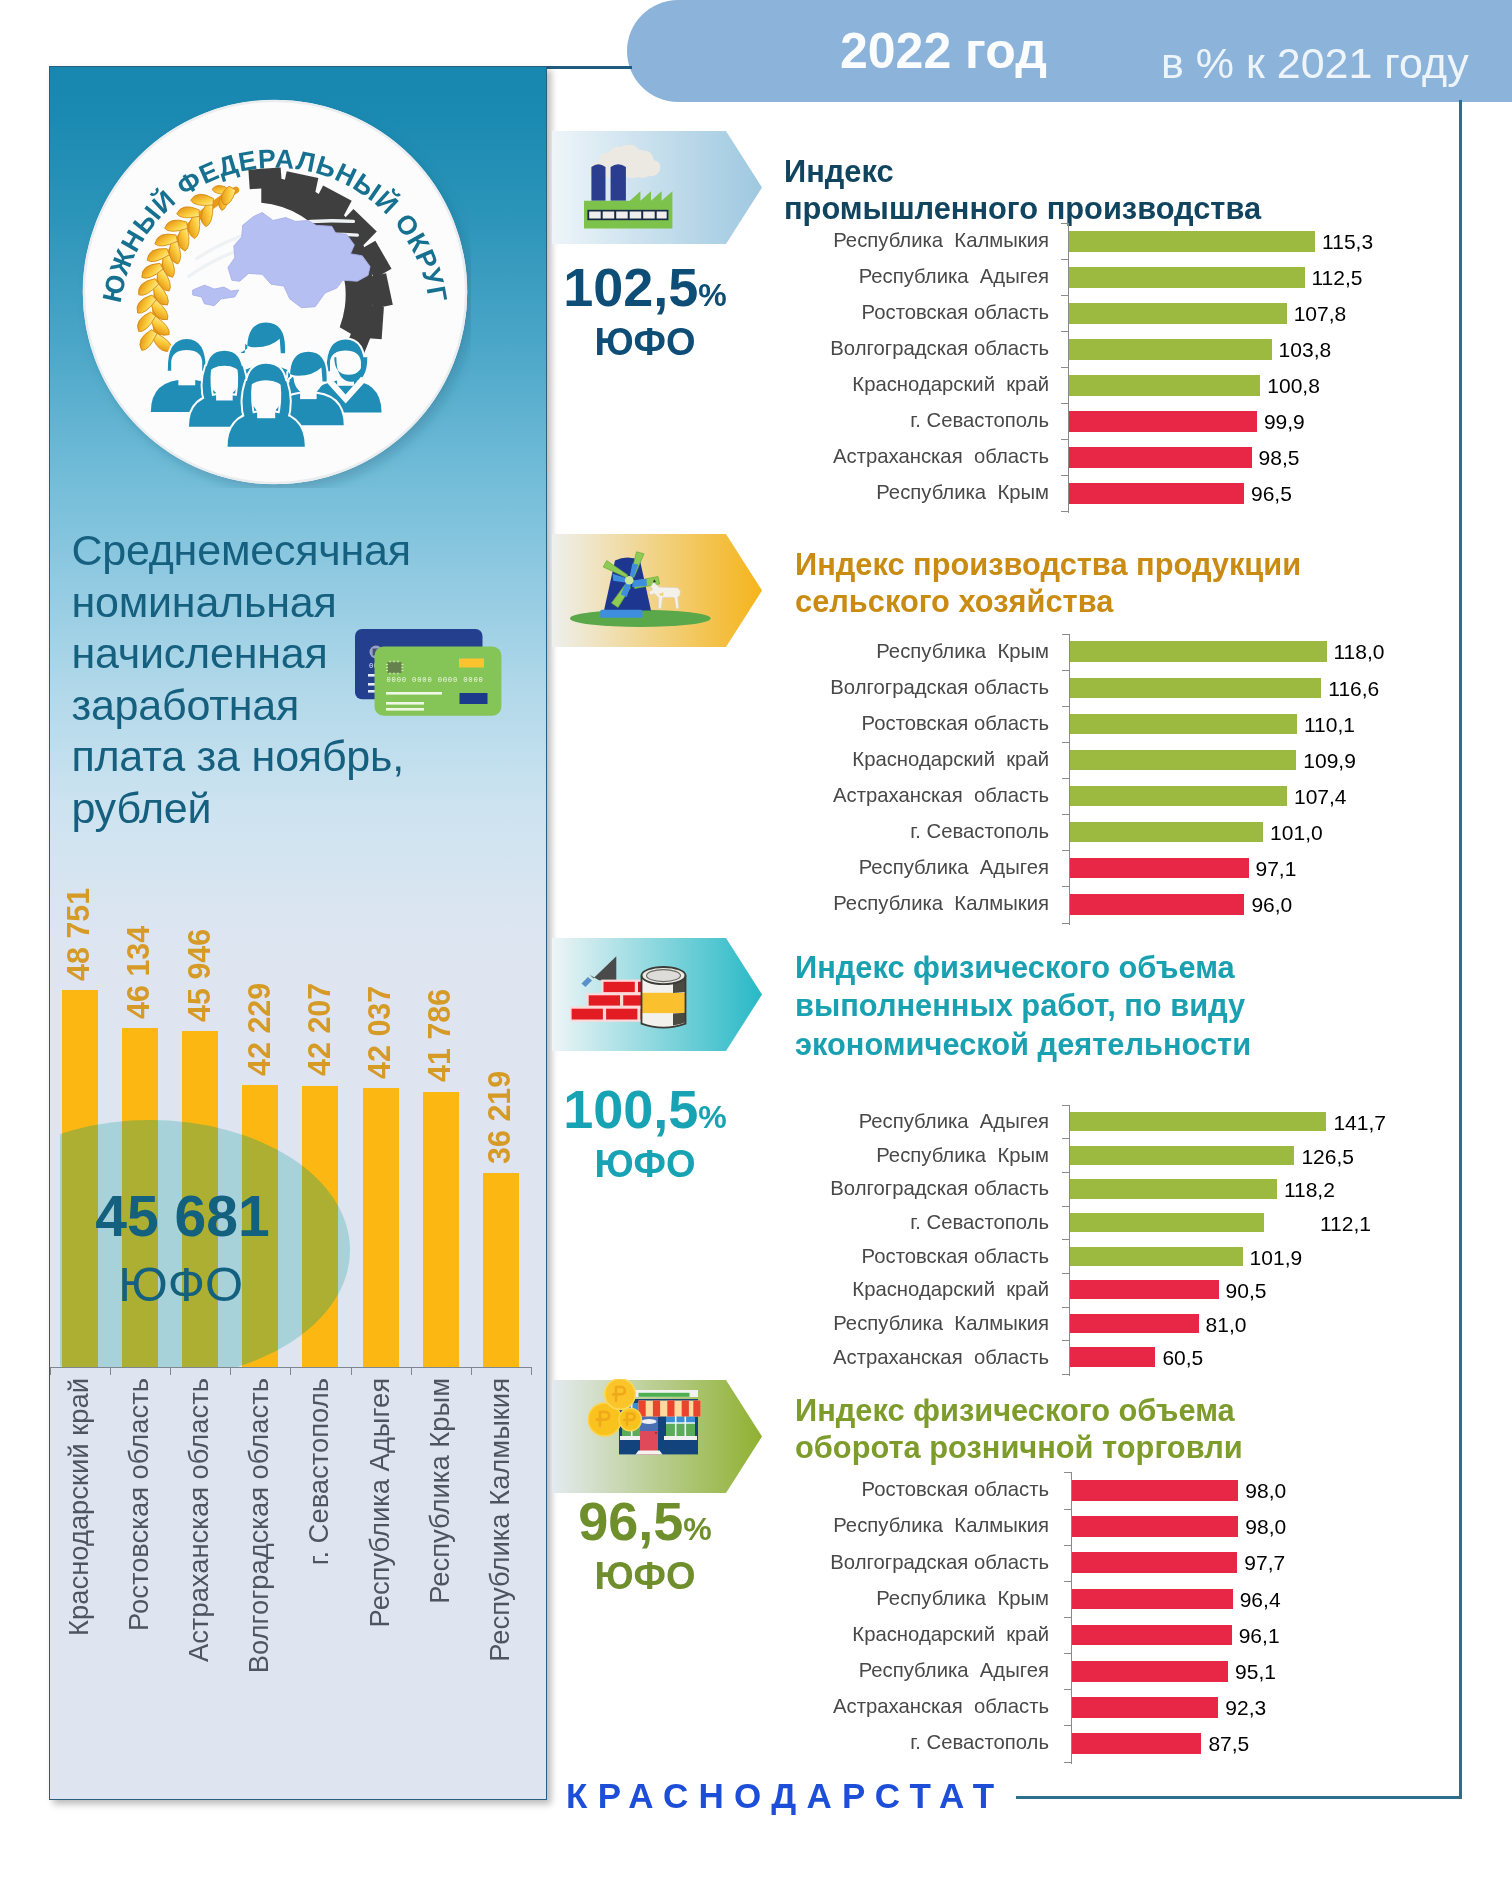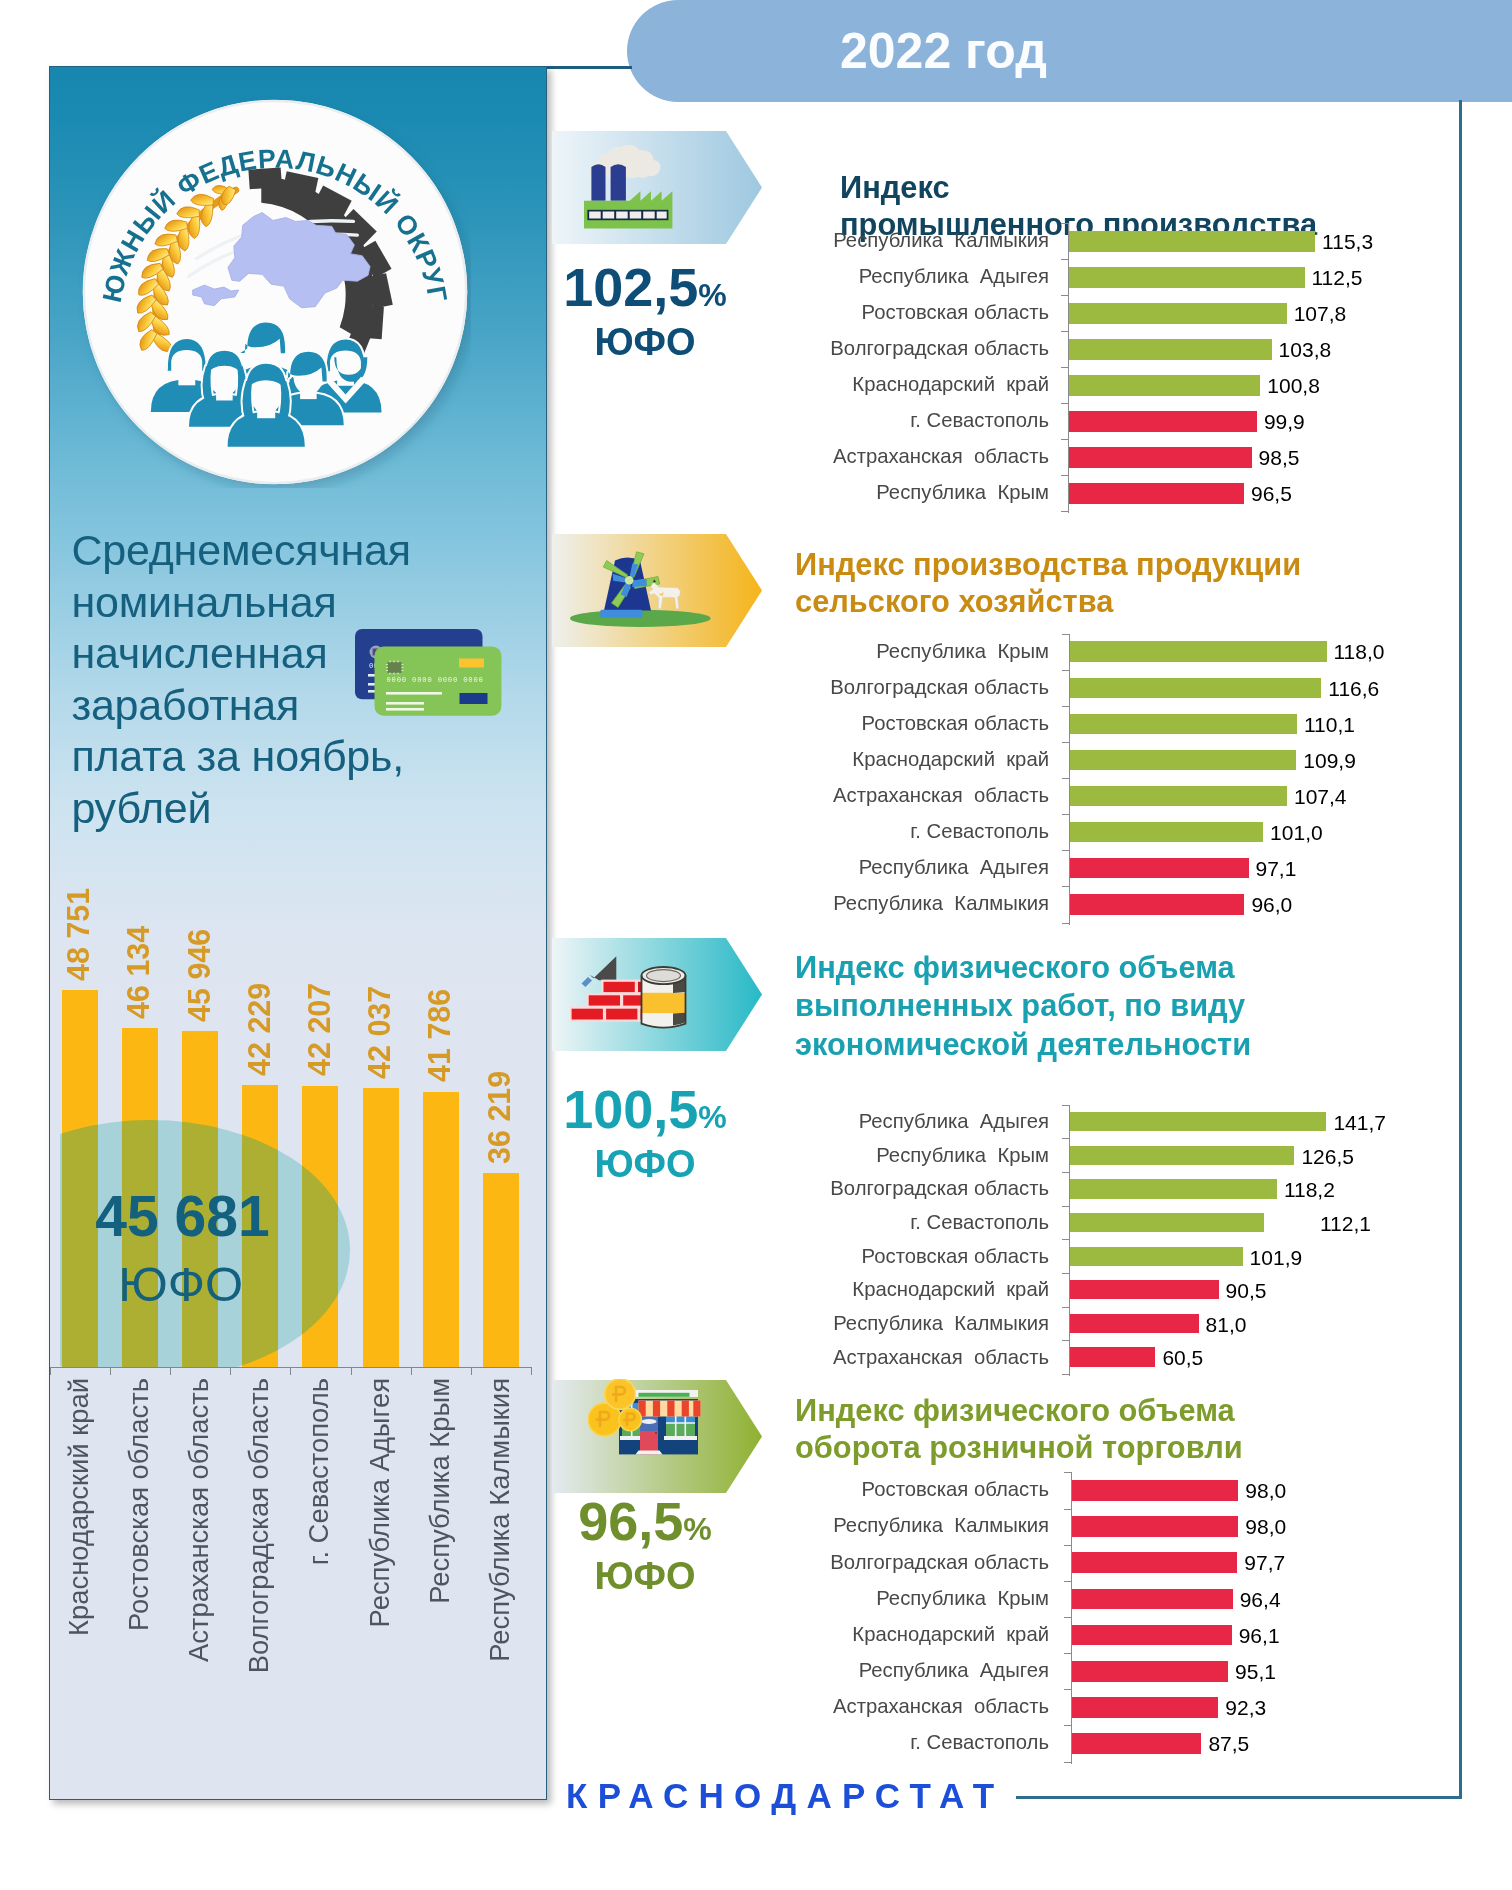--- a/index.html
+++ b/index.html
@@ -70,20 +70,21 @@
 </style>
 </head>
 <body>
 
 <div id="root">
 <div class="header-pill"></div>
 <div class="header-rule"></div>
 <div class="right-rule"></div>
 <div class="foot-rule"></div>
 <div class="header-year">2022 год</div>
+<div class="header-cmp">в % к 2021 году</div>
 <div class="brand">КРАСНОДАРСТАТ</div>
 <div class="lpanel">
   <div class="emblem"><svg viewBox="0 0 400 400" width="392" height="392">
   <defs>
     <path id="arcText" d="M 42.5 214 A 158.5 158.5 0 0 1 357.5 214" fill="none"></path>
     <filter id="embShadow" x="-20%" y="-20%" width="145%" height="145%">
       <feDropShadow dx="5" dy="6" stdDeviation="6" flood-color="#1d5a74" flood-opacity="0.30"></feDropShadow>
     </filter>
     <linearGradient id="grain" x1="0" y1="0" x2="0.9" y2="1">
       <stop offset="0%" stop-color="#fff0a8"></stop>
@@ -388,21 +389,21 @@
   <g fill="#f0eeec">
     <rect x="5.2" y="66.5" width="11.5" height="7"></rect>
     <rect x="18.7" y="66.5" width="11.5" height="7"></rect>
     <rect x="32.2" y="66.5" width="11.5" height="7"></rect>
     <rect x="45.7" y="66.5" width="11.5" height="7"></rect>
     <rect x="59.2" y="66.5" width="11.5" height="7"></rect>
     <rect x="72.7" y="66.5" width="10" height="7"></rect>
   </g>
   </g>
 </svg></div>
-<div class="sec-title" style="left:840px; top:154.3px; line-height:36.9px; color:#11455f;margin-top:16px;">
+<div class="sec-title" style="left:784px; top:154.3px; line-height:36.9px; color:#11455f;">
       <div>Индекс</div>
       <div>промышленного производства</div>
     </div>
 <div class="sec-pct" style="left:535px; top:259.5px; color:#0d4d76;"><span>102,5</span><span class="u">%</span></div>
 <div class="sec-dist" style="left:535px; top:322.5px; color:#0d4d76;">ЮФО</div>
 <div class="hchart" style="left:0; top:223.3px; width:1512px; height:288.2px;">
   <div class="haxis" style="left:1068.0px; top:0; height:290.2px;"></div>
   <div class="hbar" style="left:1069.0px; top:7.7px; width:246.1px; height:20.7px; background:#9cba3f;"></div>
   <div class="hcat" style="right:463.0px; top:5.8px;">Республика  Калмыкия</div>
   <div class="hval" style="left:1322.1px; top:6.7px;">115,3</div>

